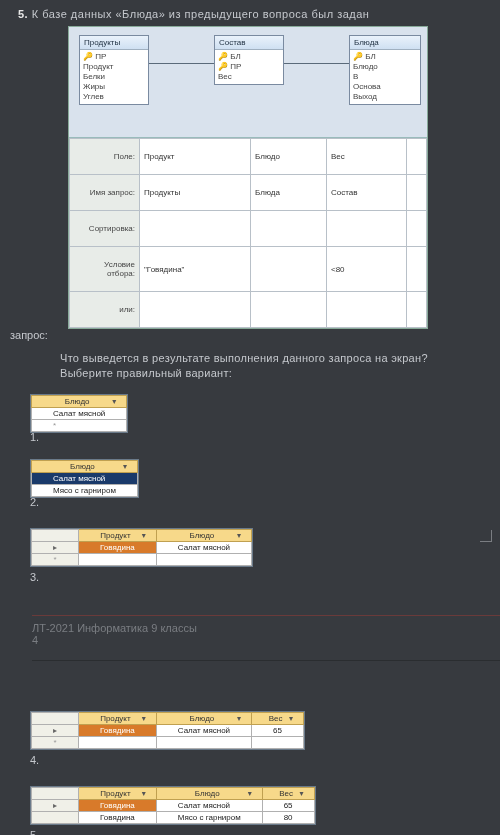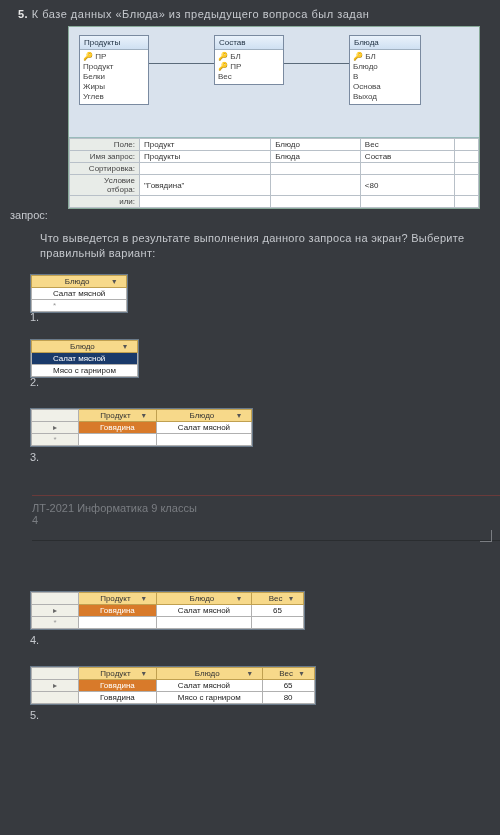--- a/index.html
+++ b/index.html
@@ -16,21 +16,21 @@
   .question-text {
     padding: 8px 10px 4px 10px;
     font-size: 11px;
     letter-spacing: 0.5px;
     margin-left: 8px;
   }
   .qnum { font-weight: bold; color: #e8e8e8; }
   
   
   .schema-container {
-    width: 412px;
+    width: 360px;
     margin: 2px auto 0 68px;
     background: #d4dde9;
     border: 1px solid #8a9;
     position: relative;
   }
   .tables-area {
     height: 110px;
     background: #d9e2ed;
     position: relative;
   }
@@ -60,28 +60,28 @@
     top:36px;
   }
   .link1{ left:80px; width:65px;}
   .link2{ left:215px; width:65px;}
   
   .grid-area {
     background:#f2f2f0;
     border-top:1px solid #9bb;
   }
   .qgrid { border-collapse:collapse; width:100%; font-size:8px; color:#333;}
-  .qgrid td { border:1px solid #b8c0c8; padding:1px 4px; height:12px; background:#fff;}
+  .qgrid td { border:1px solid #b8c0c8; padding:13px 4px; height:12px; background:#fff;}
   .qgrid td.lbl { background:#e8ece8; text-align:right; color:#444; width:70px;}
   .chk { display:inline-block; width:9px;height:9px;border:1px solid #666;background:#fff;vertical-align:middle;}
   .chk.on::after{content:"✓"; font-size:8px; position:relative; top:-2px; left:0px;}
   
   .inline-label { display:inline; font-size:11px; color:#c5c8cd; margin-left:10px;}
   
-  .prompt2 { padding: 10px 30px 6px 40px; font-size:11px; line-height:1.4; letter-spacing:0.3px;}
+  .prompt2 { padding: 10px 30px 6px 60px; font-size:11px; line-height:1.4; letter-spacing:0.3px;}
   
   .opt-row { display:flex; align-items:flex-end; gap:6px; margin:6px 0 10px 30px;}
   .opt-num { font-size:11px; color:#c5c8cd; padding-bottom:2px;}
   .mini { background:#fff; border:1px solid #6a7a8a; display:inline-block;}
   .mini table { border-collapse:collapse; font-size:8px;}
   .mini th { background:#f7d98a; border:1px solid #c0a050; padding:1px 10px; color:#333; font-weight:normal;}
   .mini th .drop { float:right; color:#555;}
   .mini td { border:1px solid #b0b0b0; padding:1px 21px; color:#222; background:#fff;}
   .mini td.sel { background:#1a3a6a; color:#fff;}
   .mini td.selor { background:#d87a2a; color:#fff;}

